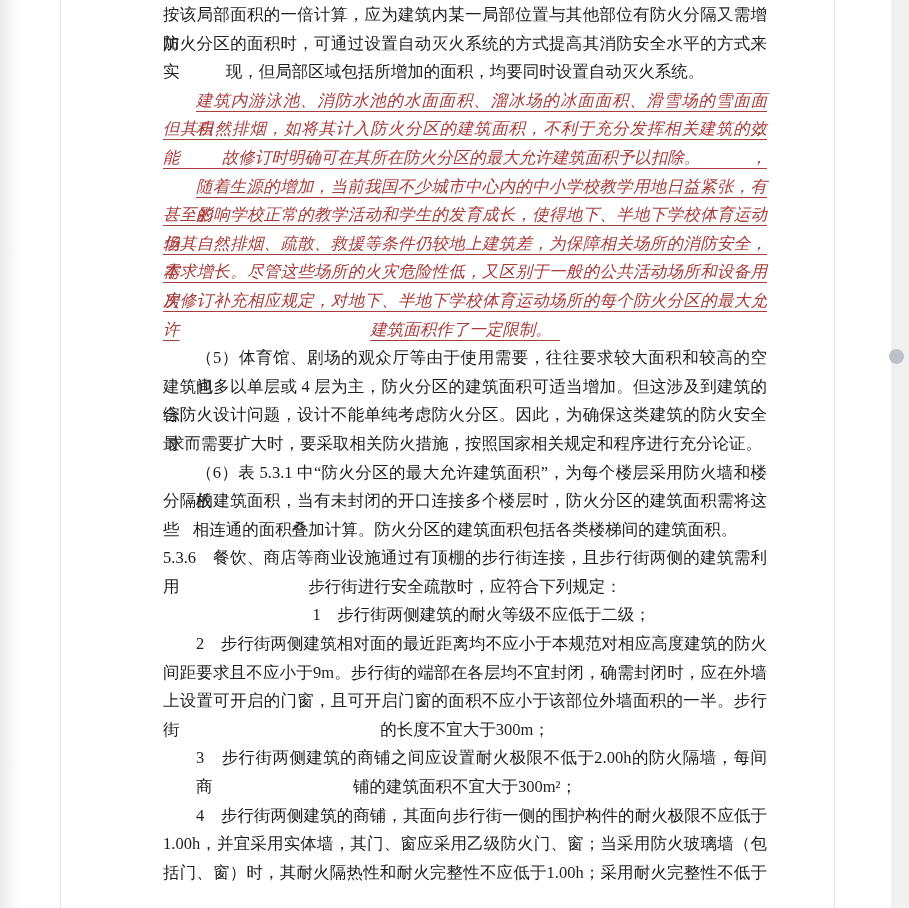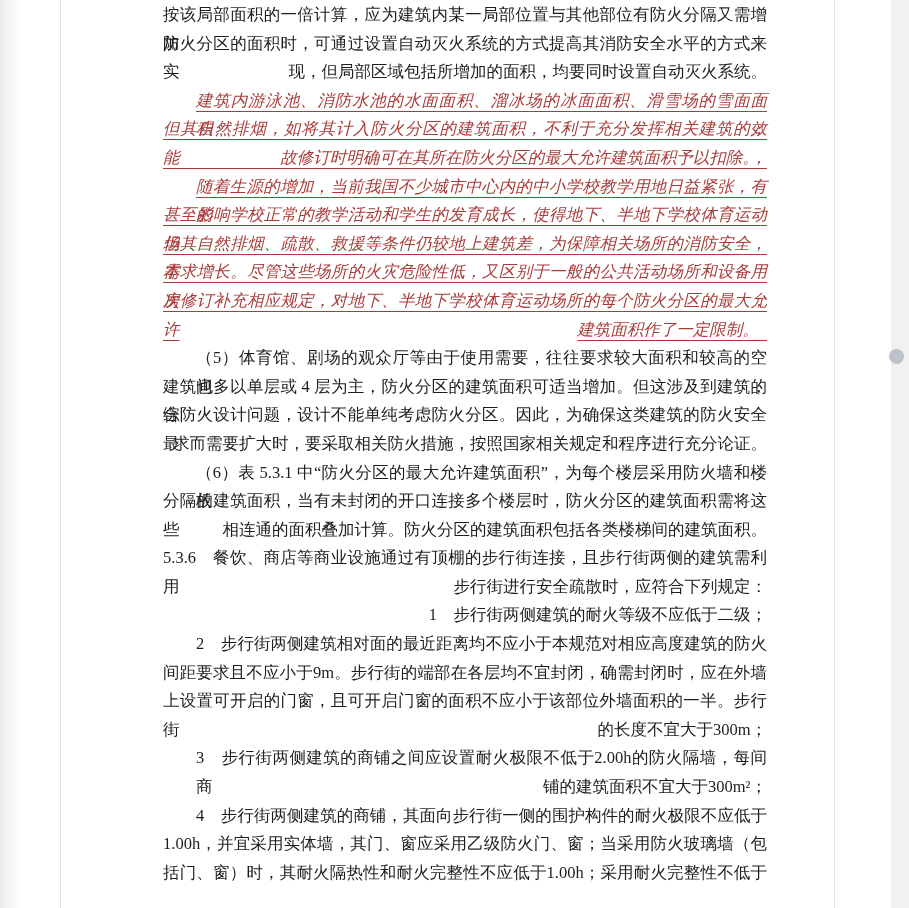--- a/index.html
+++ b/index.html
@@ -39,21 +39,21 @@
   .text-content {
     position: absolute; left: 163px; top: 1px; width: 604px;
     color: var(--text-color);
     font-size: 16.5px;
   }
   .line {
     height: 28.6px;
     line-height: 28.6px;
     white-space: nowrap;
     overflow: visible;
-    text-align: right;
+    text-align: center;
   }
   .line.fill {
     white-space: normal;
     text-align: justify;
     text-align-last: justify;
     text-justify: inter-character;
   }
   .line.indent { padding-left: 33px; }
   .line.revision {
     color: var(--revision-color);

